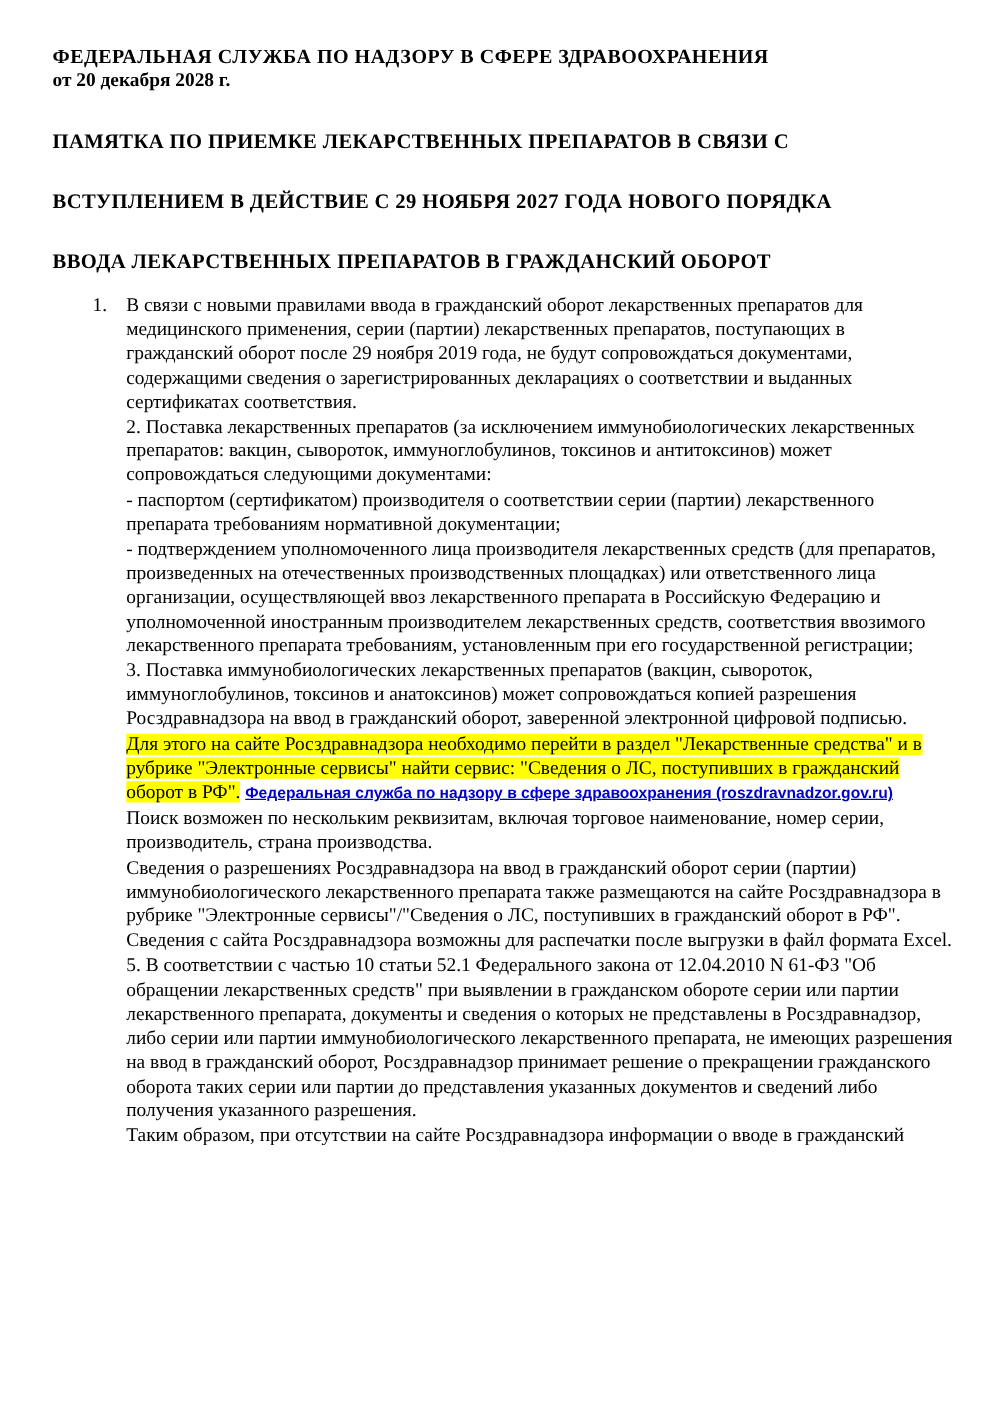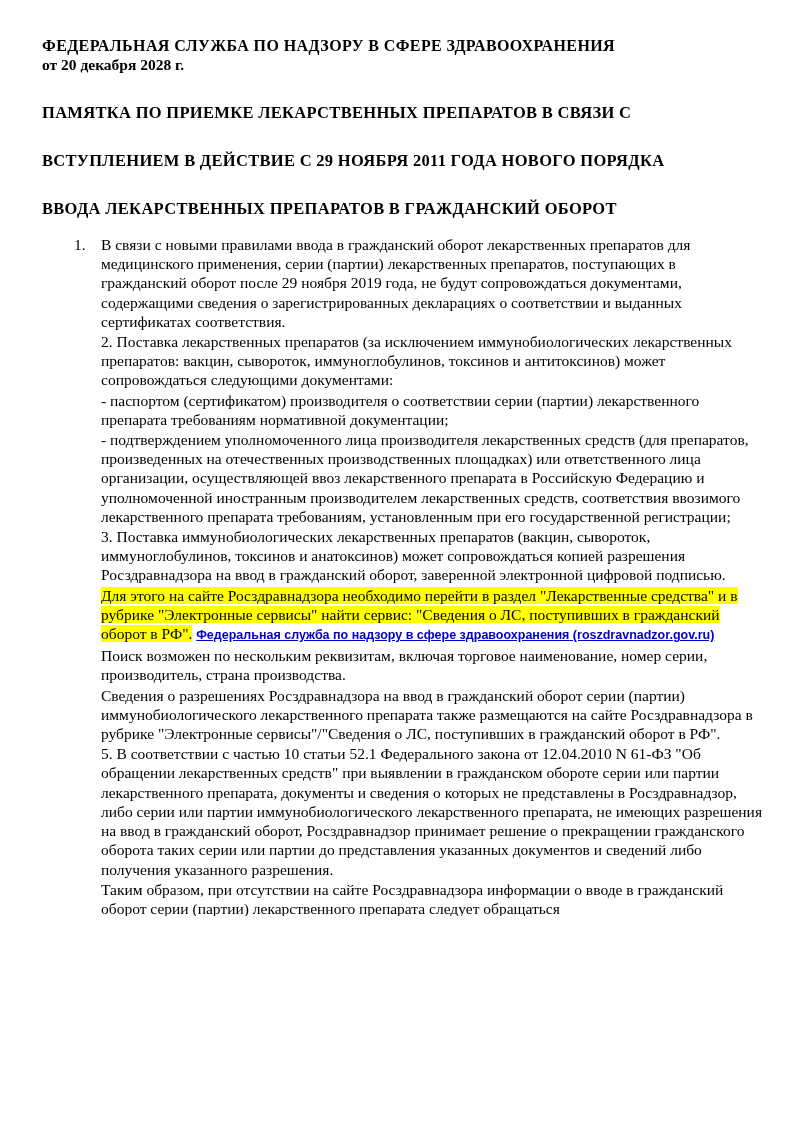--- a/index.html
+++ b/index.html
@@ -79,35 +79,36 @@
 
 <div class="page">
 
   <div class="doc-header">
     <div class="org-line">ФЕДЕРАЛЬНАЯ СЛУЖБА ПО НАДЗОРУ В СФЕРЕ ЗДРАВООХРАНЕНИЯ</div>
     <div class="date-line">от 20 декабря 2028 г.</div>
   </div>
 
   <div class="doc-title">
     <div class="title-line">ПАМЯТКА ПО ПРИЕМКЕ ЛЕКАРСТВЕННЫХ ПРЕПАРАТОВ В СВЯЗИ С</div>
-    <div class="title-line">ВСТУПЛЕНИЕМ В ДЕЙСТВИЕ С 29 НОЯБРЯ 2011 ГОДА НОВОГО ПОРЯДКА</div>
+    <div class="title-line">ВСТУПЛЕНИЕМ В ДЕЙСТВИЕ С 29 НОЯБРЯ 2027 ГОДА НОВОГО ПОРЯДКА</div>
     <div class="title-line">ВВОДА ЛЕКАРСТВЕННЫХ ПРЕПАРАТОВ В ГРАЖДАНСКИЙ ОБОРОТ</div>
   </div>
 
   <div class="doc-body">
     <span class="list-marker">1.</span>
 
     <p class="para">В связи с новыми правилами ввода в гражданский оборот лекарственных препаратов для медицинского применения, серии (партии) лекарственных препаратов, поступающих в гражданский оборот после 29 ноября 2019 года, не будут сопровождаться документами, содержащими сведения о зарегистрированных декларациях о соответствии и выданных сертификатах соответствия.</p>
     <p class="para">2. Поставка лекарственных препаратов (за исключением иммунобиологических лекарственных препаратов: вакцин, сывороток, иммуноглобулинов, токсинов и антитоксинов) может сопровождаться следующими документами:</p>
     <p class="para">- паспортом (сертификатом) производителя о соответствии серии (партии) лекарственного препарата требованиям нормативной документации;</p>
     <p class="para">- подтверждением уполномоченного лица производителя лекарственных средств (для препаратов, произведенных на отечественных производственных площадках) или ответственного лица организации, осуществляющей ввоз лекарственного препарата в Российскую Федерацию и уполномоченной иностранным производителем лекарственных средств, соответствия ввозимого лекарственного препарата требованиям, установленным при его государственной регистрации;</p>
     <p class="para">3. Поставка иммунобиологических лекарственных препаратов (вакцин, сывороток, иммуноглобулинов, токсинов и анатоксинов) может сопровождаться копией разрешения Росздравнадзора на ввод в гражданский оборот, заверенной электронной цифровой подписью.</p>
 
 
     <p class="para"><span class="hl">Для этого на сайте Росздравнадзора необходимо перейти в раздел "Лекарственные средства" и в рубрике "Электронные сервисы" найти сервис: "Сведения о ЛС, поступивших в гражданский оборот в РФ".</span> <a class="doc-link">Федеральная служба по надзору в сфере здравоохранения (roszdravnadzor.gov.ru)</a></p>
 
     <p class="para">Поиск возможен по нескольким реквизитам, включая торговое наименование, номер серии, производитель, страна производства.</p>
     <p class="para">Сведения о разрешениях Росздравнадзора на ввод в гражданский оборот серии (партии) иммунобиологического лекарственного препарата также размещаются на сайте Росздравнадзора в рубрике "Электронные сервисы"/"Сведения о ЛС, поступивших в гражданский оборот в РФ".</p>
+    <p class="para">Сведения с сайта Росздравнадзора возможны для распечатки после выгрузки в файл формата Excel.</p>
     <p class="para">5. В соответствии с частью 10 статьи 52.1 Федерального закона от 12.04.2010 N 61-ФЗ "Об обращении лекарственных средств" при выявлении в гражданском обороте серии или партии лекарственного препарата, документы и сведения о которых не представлены в Росздравнадзор, либо серии или партии иммунобиологического лекарственного препарата, не имеющих разрешения на ввод в гражданский оборот, Росздравнадзор принимает решение о прекращении гражданского оборота таких серии или партии до представления указанных документов и сведений либо получения указанного разрешения.</p>
     <p class="para">Таким образом, при отсутствии на сайте Росздравнадзора информации о вводе в гражданский оборот серии (партии) лекарственного препарата следует обращаться</p>
   </div>
 
 </div>
 
 </body></html>

